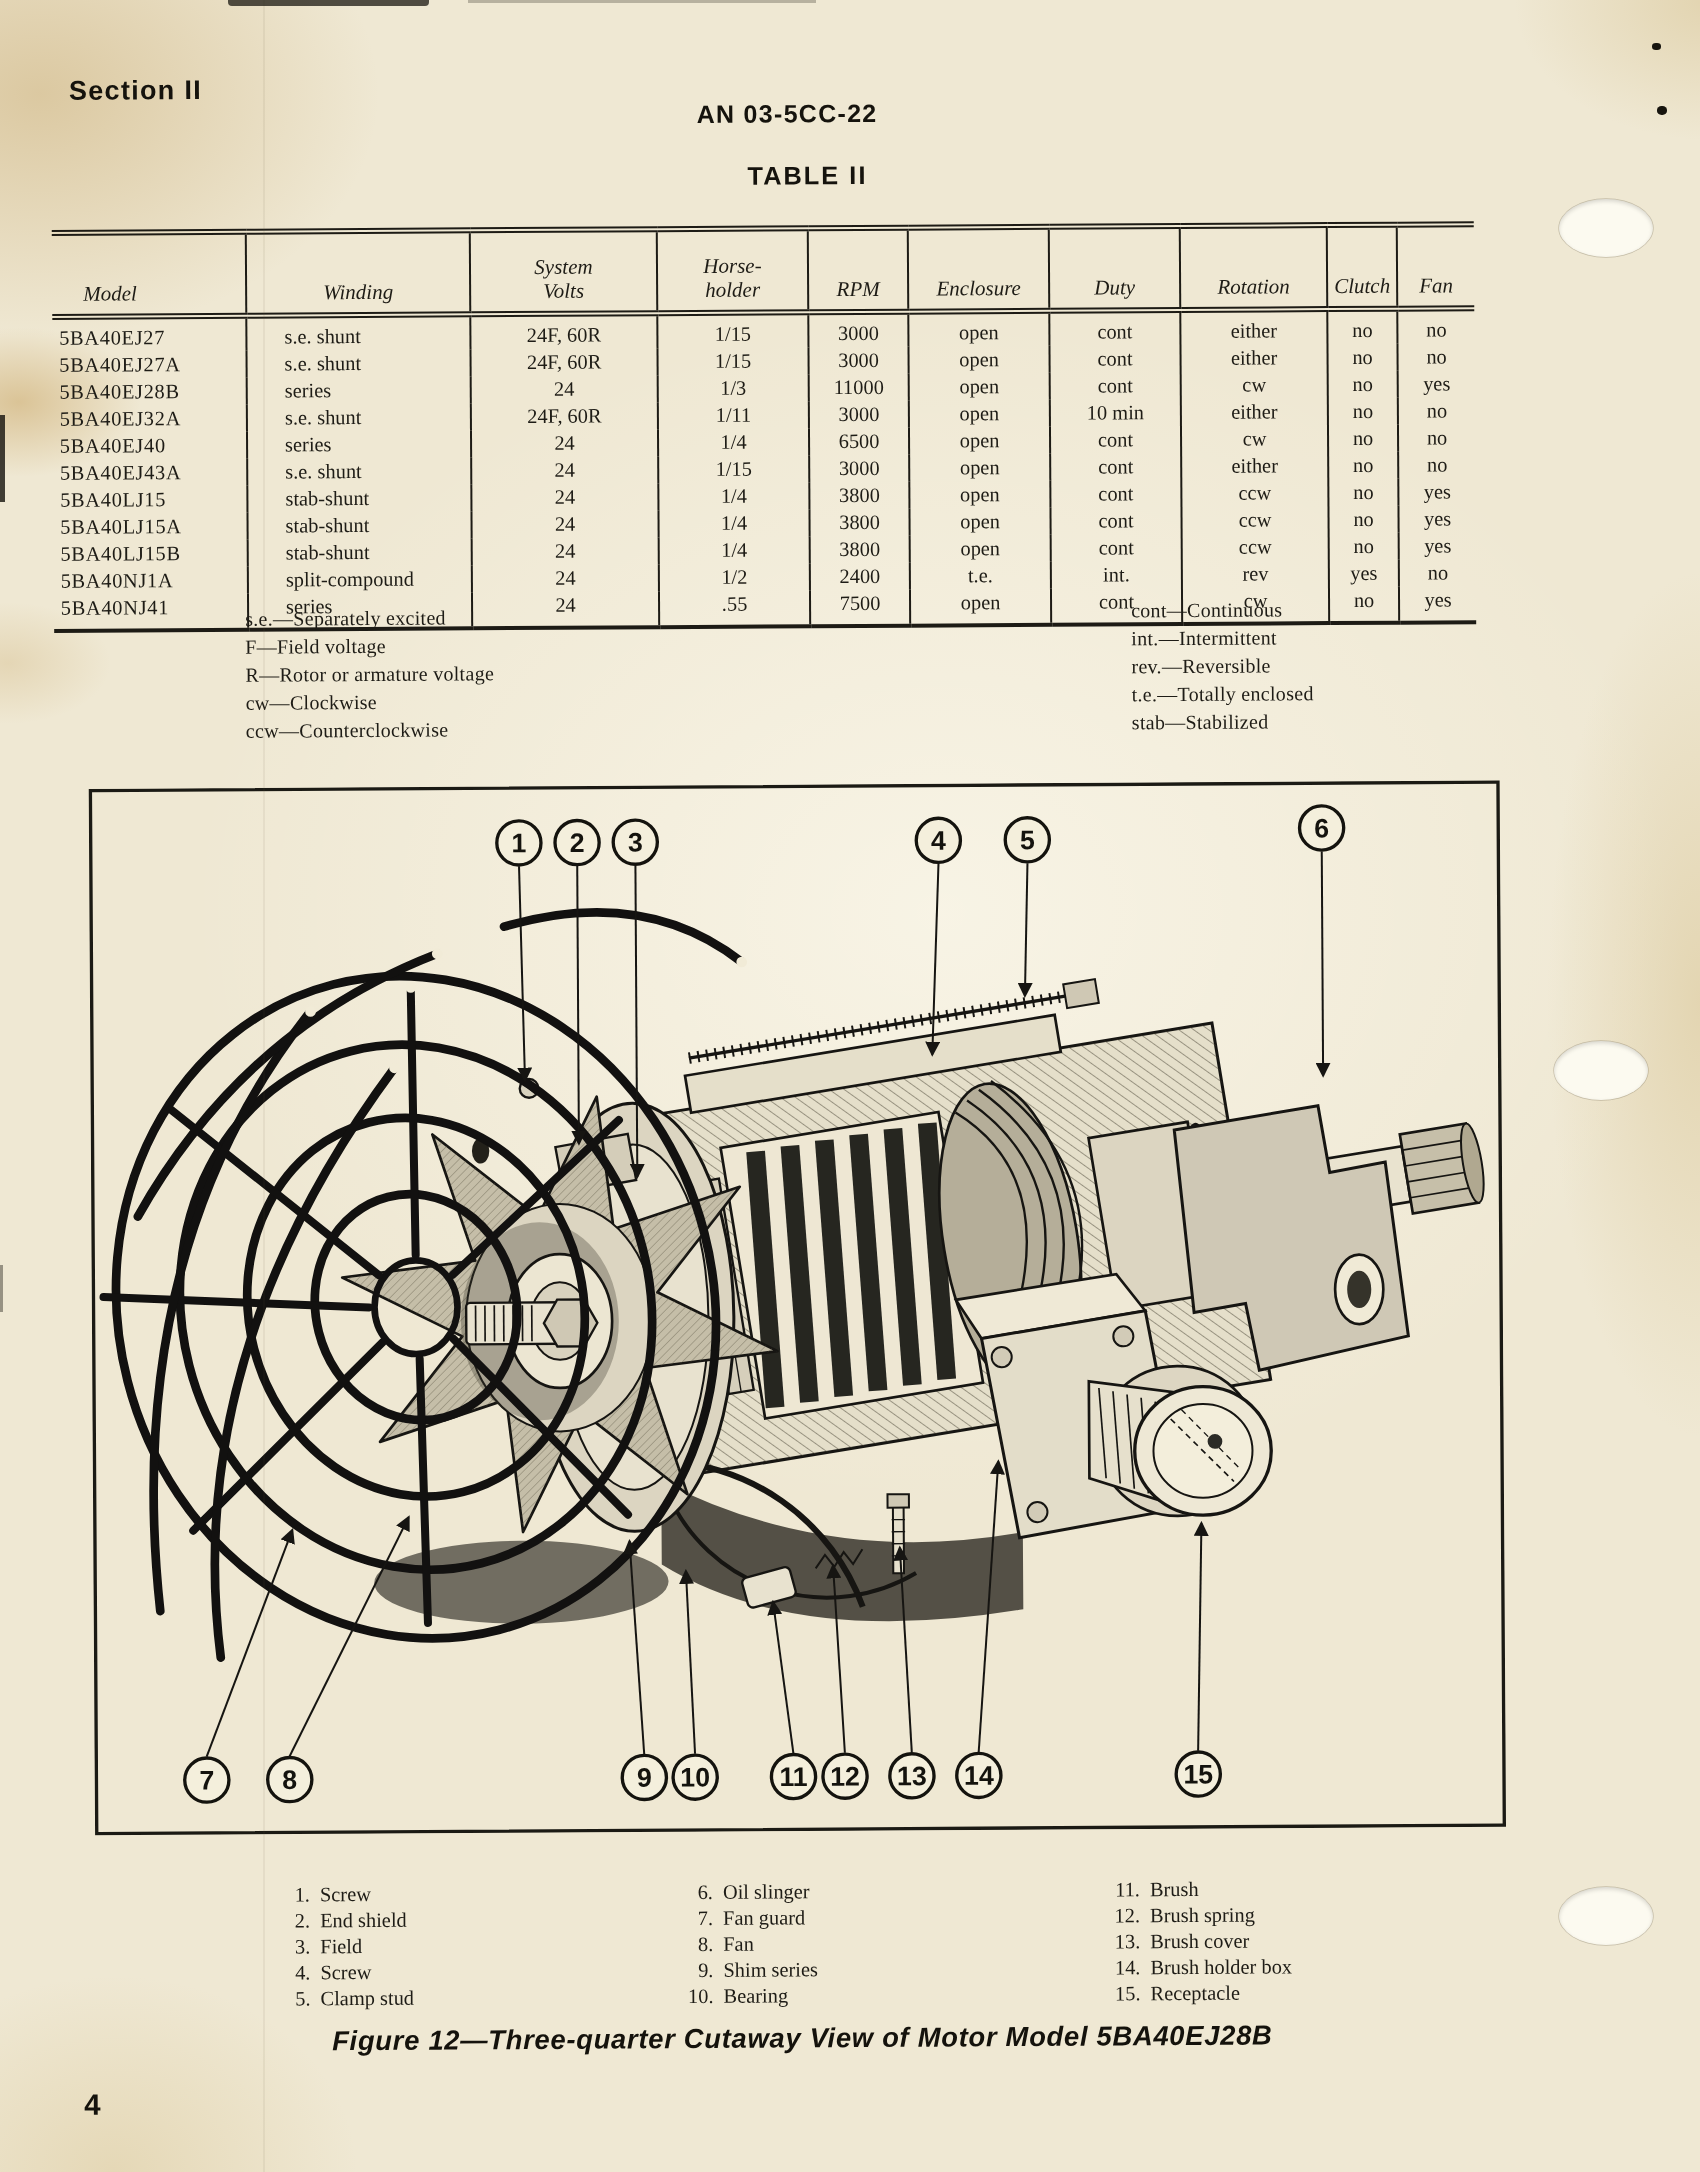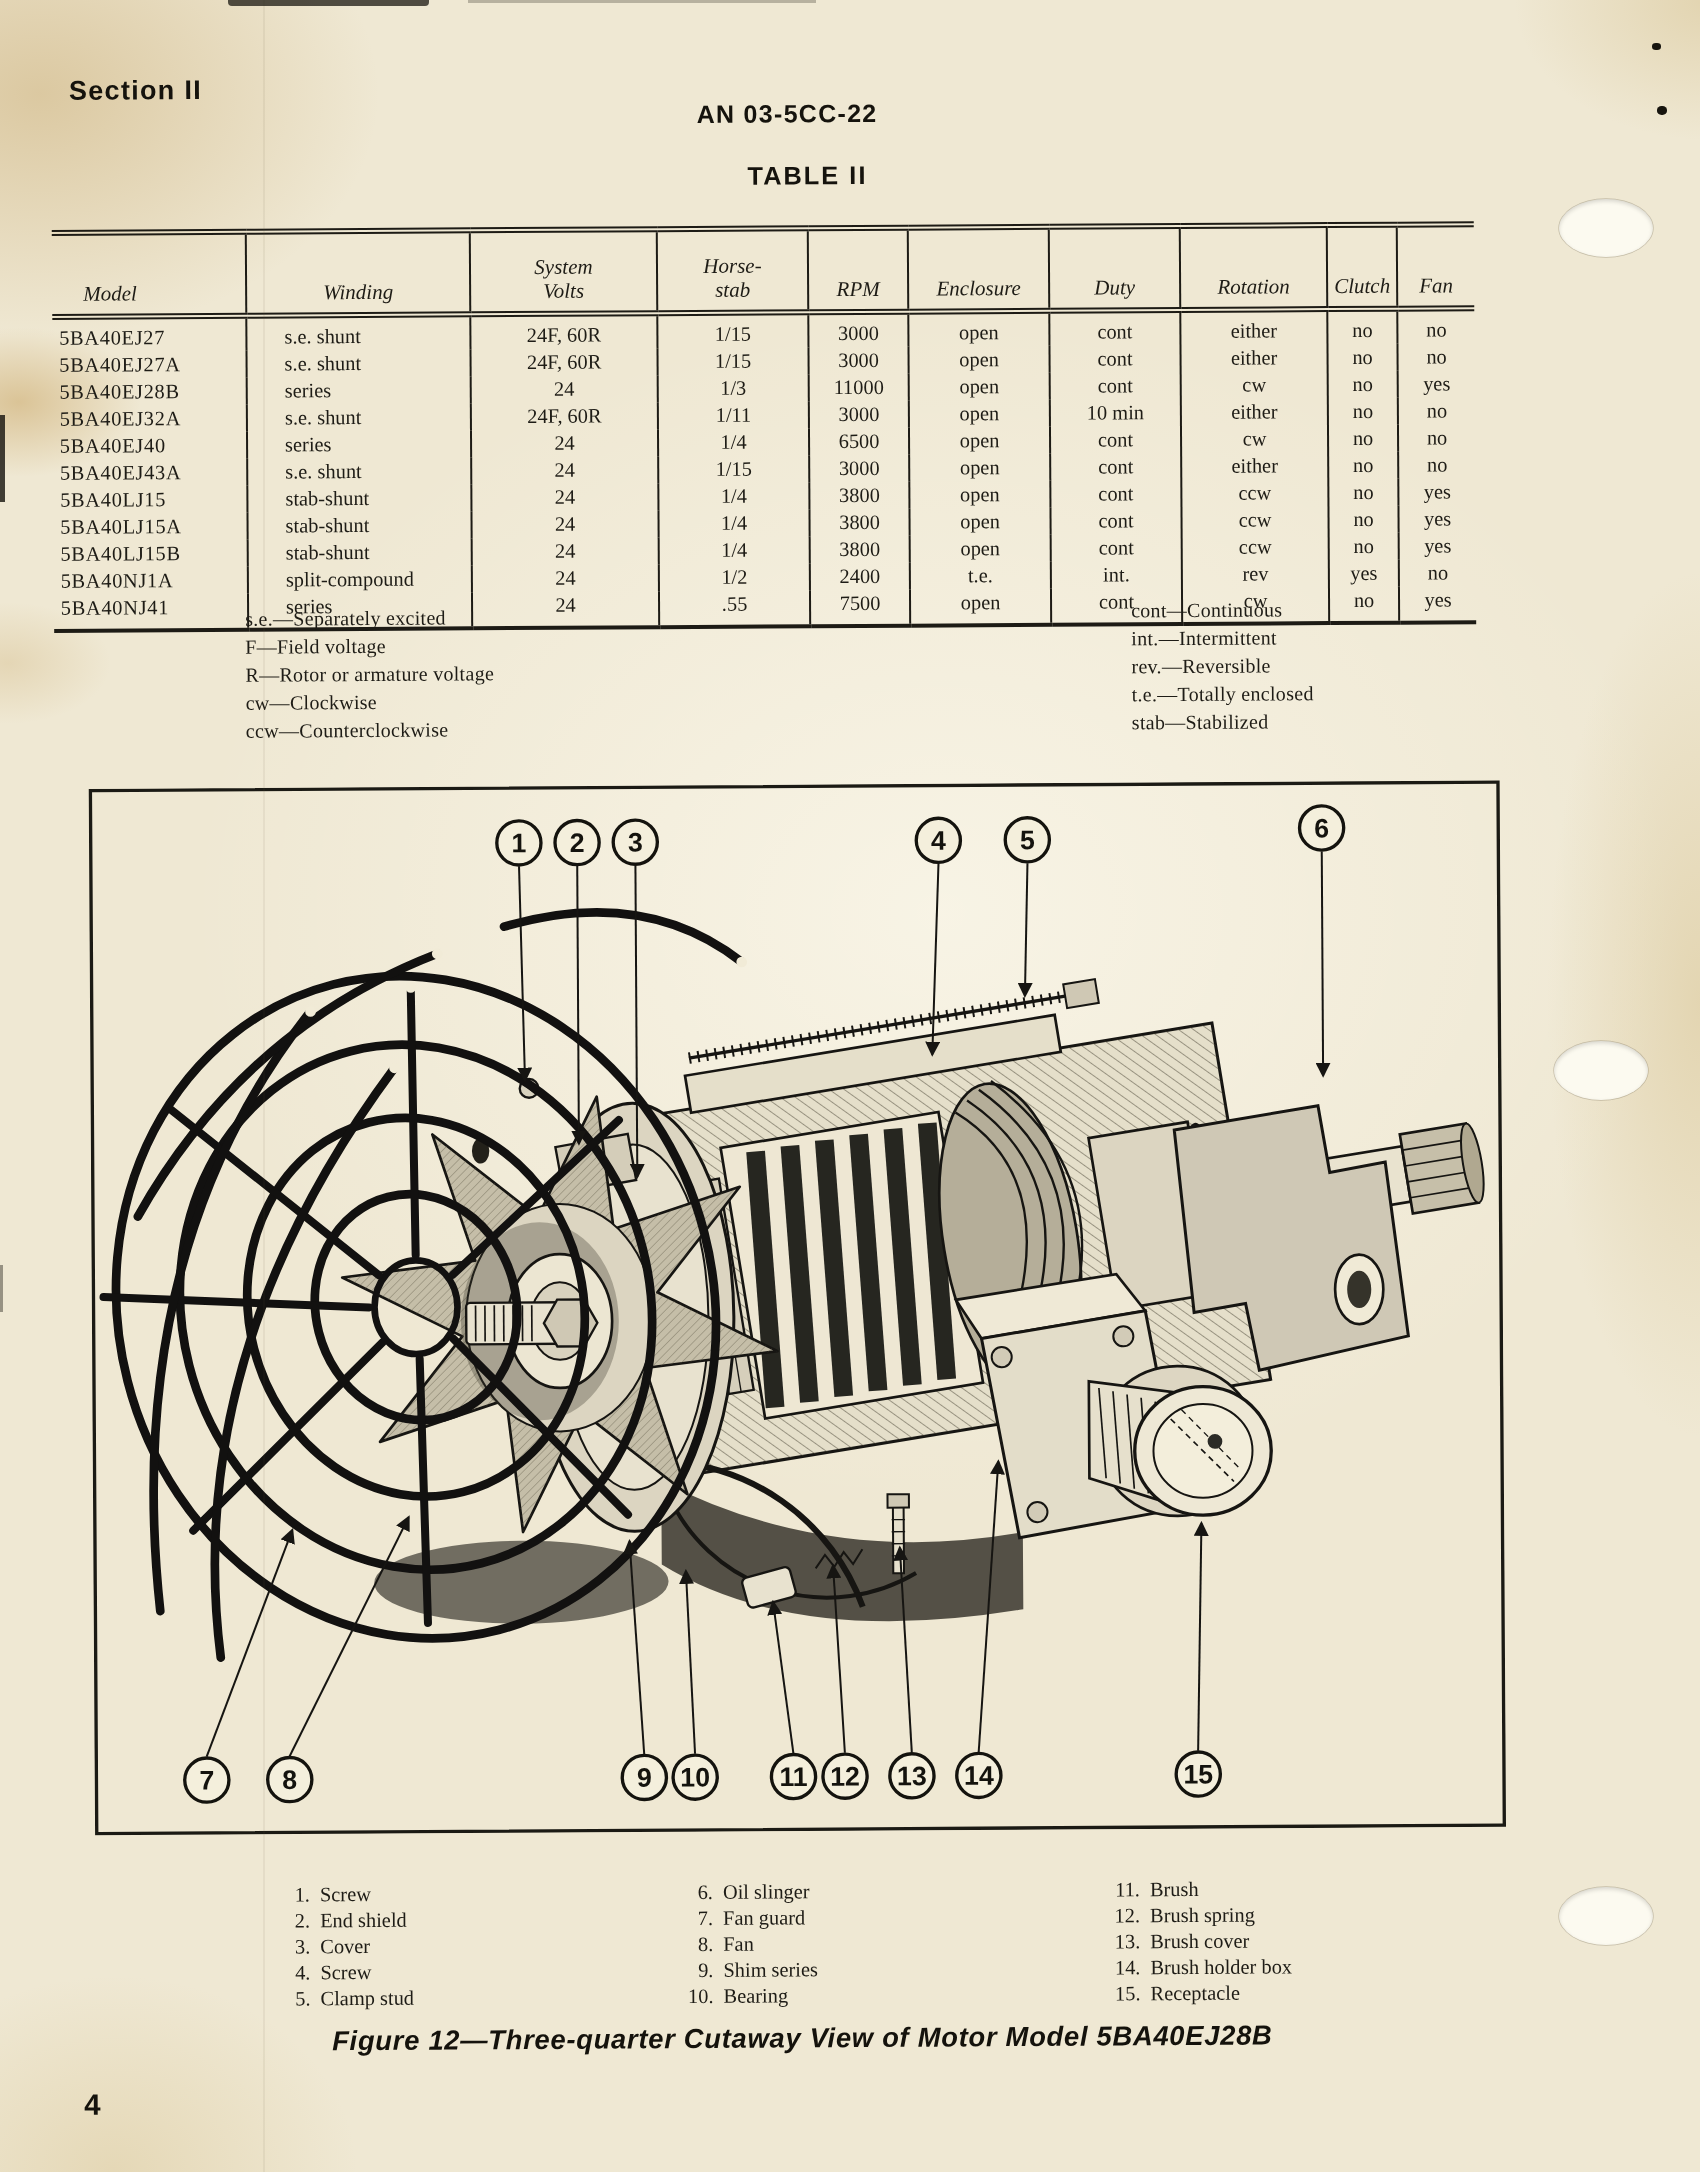--- a/index.html
+++ b/index.html
@@ -96,21 +96,21 @@
             </th>
         <th class="vsep">
               <div>Winding</div>
             </th>
         <th class="vsep">
               <div>System</div>
               <div>Volts</div>
             </th>
         <th class="vsep">
               <div>Horse-</div>
-              <div>stab</div>
+              <div>holder</div>
             </th>
         <th class="vsep">
               <div>RPM</div>
             </th>
         <th class="vsep">
               <div>Enclosure</div>
             </th>
         <th class="vsep">
               <div>Duty</div>
             </th>
@@ -505,21 +505,21 @@
       <g>
             <circle cx="1650" cy="1483" r="33" fill="#f4efdc" stroke="#14130e" stroke-width="5"></circle>
             <text x="1650" y="1497">15</text>
           </g>
     </g>
   </svg>
 
   <div id="pl1" class="plist">
     <div class="part"><span class="pn">1.</span><span>Screw</span></div>
     <div class="part"><span class="pn">2.</span><span>End shield</span></div>
-    <div class="part"><span class="pn">3.</span><span>Cover</span></div>
+    <div class="part"><span class="pn">3.</span><span>Field</span></div>
     <div class="part"><span class="pn">4.</span><span>Screw</span></div>
     <div class="part"><span class="pn">5.</span><span>Clamp stud</span></div>
   </div>
   <div id="pl2" class="plist">
     <div class="part"><span class="pn">6.</span><span>Oil slinger</span></div>
     <div class="part"><span class="pn">7.</span><span>Fan guard</span></div>
     <div class="part"><span class="pn">8.</span><span>Fan</span></div>
     <div class="part"><span class="pn">9.</span><span>Shim series</span></div>
     <div class="part"><span class="pn">10.</span><span>Bearing</span></div>
   </div>

